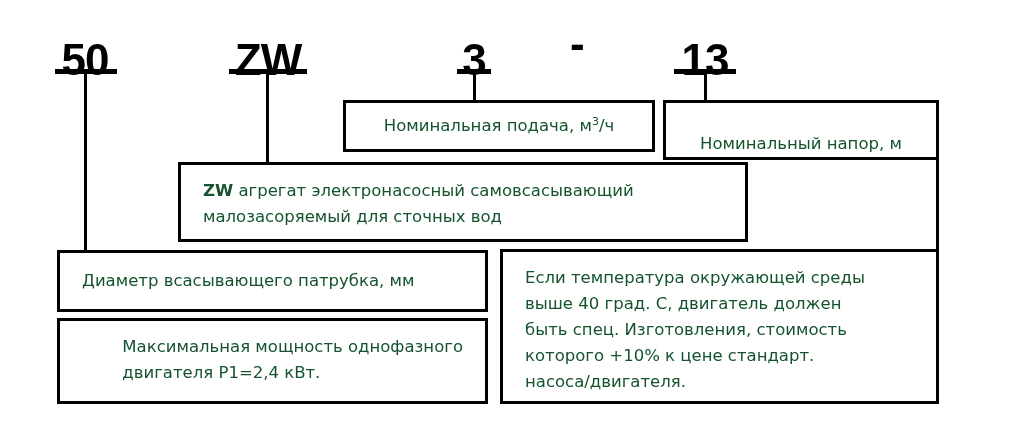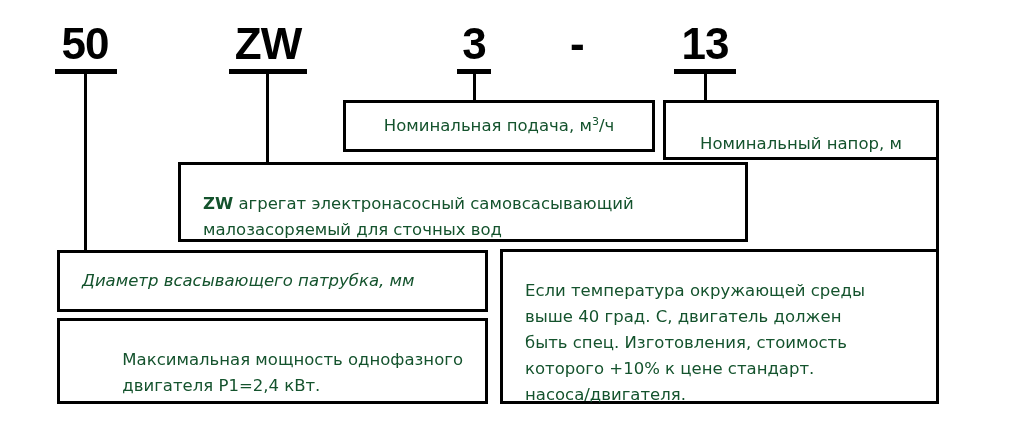--- a/index.html
+++ b/index.html
@@ -16,20 +16,21 @@
   .code{
     position:absolute;
     font-family:"Liberation Sans", sans-serif;
     font-weight:bold;
     font-size:44px;
     line-height:44px;
     color:#000;
     letter-spacing:-1px;
     text-align:center;
     white-space:nowrap;
+    margin-top:16px;
   }
   .code-dash{
     position:absolute;
     font-family:"Liberation Sans", sans-serif;
     font-weight:bold;
     font-size:44px;
     line-height:44px;
     color:#000;
   }
   
@@ -49,21 +50,21 @@
   }
   .box .txt{
     font-family:"DejaVu Sans", sans-serif;
     font-size:16.5px;
     line-height:26px;
     color:#14532d;
     padding:0 22px;
   }
   .box.center .txt{width:100%;text-align:center;}
   .box.multiline{align-items:flex-start;}
-  .box.multiline .txt{padding-top:26px;}
+  .box.multiline .txt{padding-top:13px;}
   .b{font-weight:bold;}
   sup{font-size:11px;vertical-align:super;line-height:0;}
 </style>
 </head>
 <body>
 
 <div class="canvas">
 
   <div class="code" style="left:54px;top:22px;width:62px;">50</div>
   <div class="bar" style="left:55px;top:69px;width:62px;"></div>
@@ -97,21 +98,21 @@
     <div class="txt">Номинальный напор, м</div>
   </div>
 
   <div class="box multiline" style="left:178px;top:162px;width:570px;height:80px;">
     <div class="txt">
       <div><span class="b">ZW</span><span> агрегат электронасосный самовсасывающий</span></div>
       <div>малозасоряемый для сточных вод</div>
     </div>
   </div>
 
-  <div class="box" style="left:57px;top:250px;width:431px;height:62px;font-style:italic;">
+  <div class="box" style="left:57px;top:250px;width:431px;height:62px;">
     <div class="txt">Диаметр всасывающего патрубка, мм</div>
   </div>
 
   <div class="box multiline" style="left:57px;top:318px;width:431px;height:86px;justify-content:flex-end;">
     <div class="txt">
       <div>Максимальная мощность однофазного</div>
       <div>двигателя Р1=2,4 кВт.</div>
     </div>
   </div>
 

